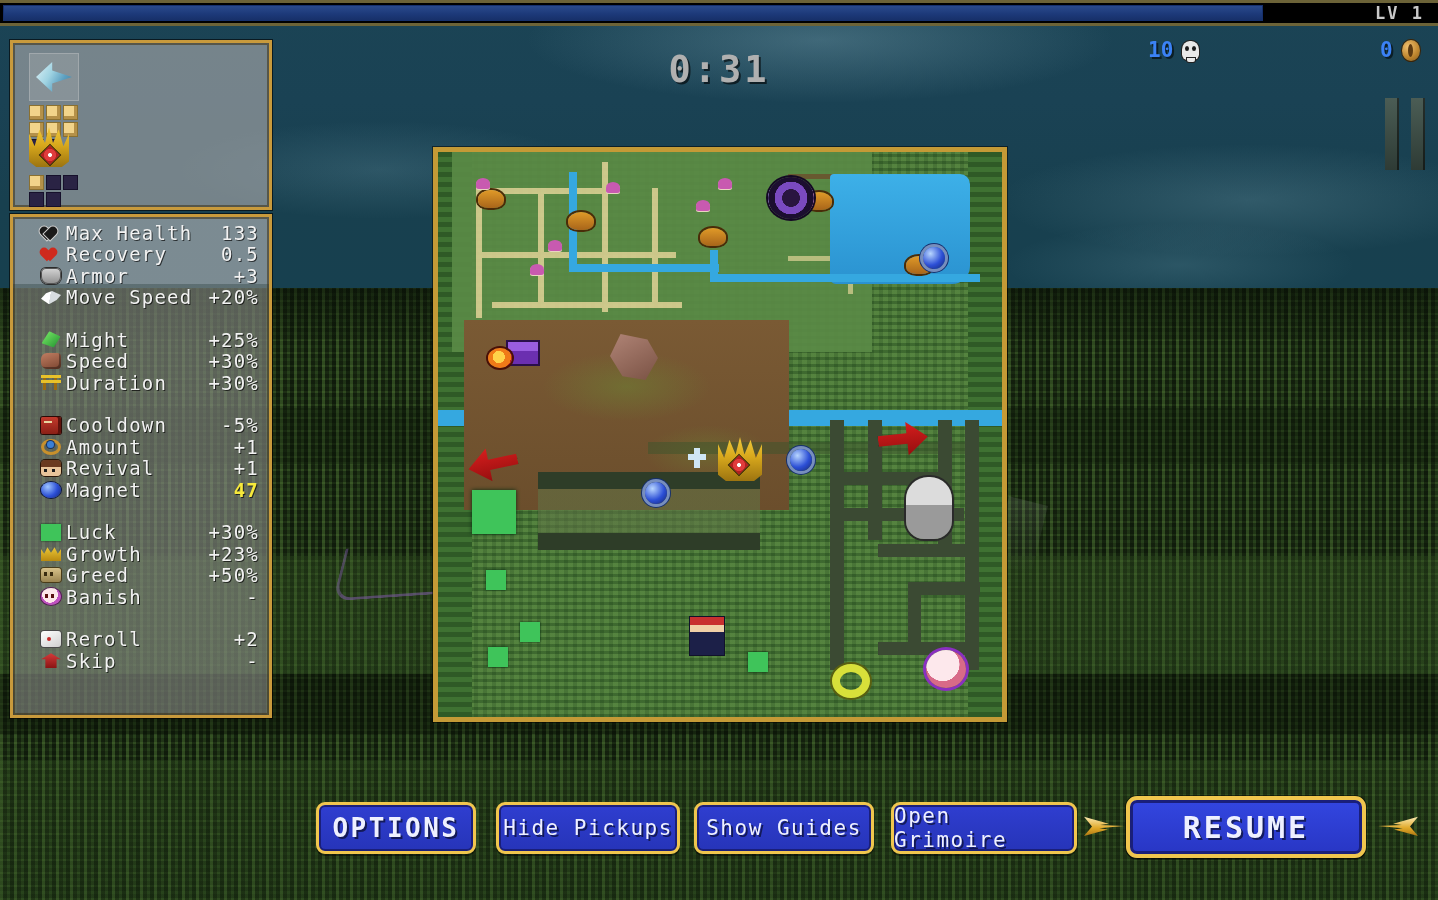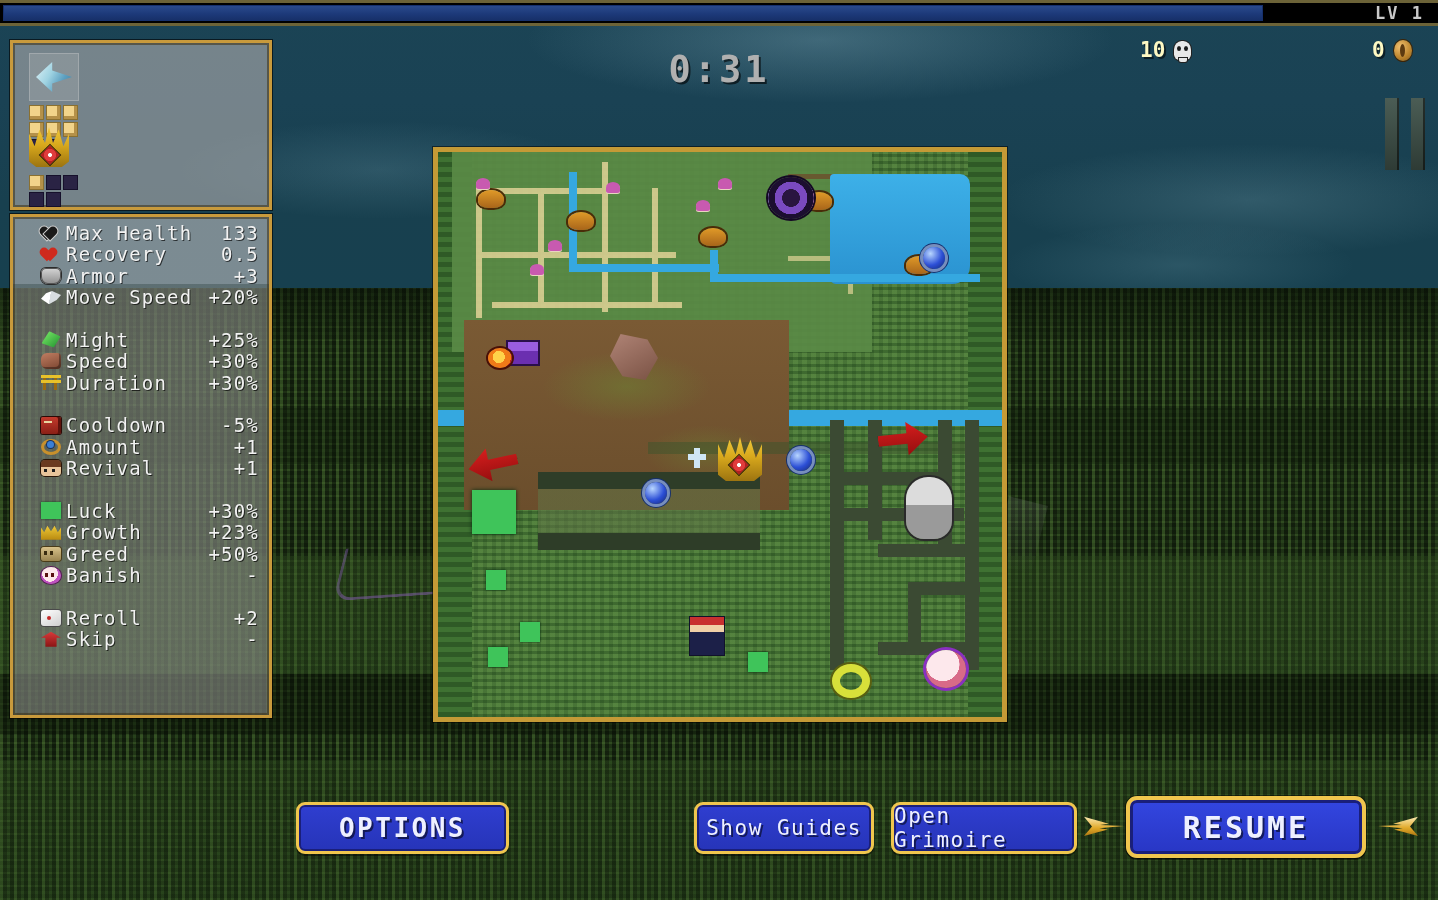--- a/index.html
+++ b/index.html
@@ -58,21 +58,21 @@
     background:linear-gradient(180deg,#2a4a8c,#1d3a7a 55%,#17306a);
     border:1px solid #16306d;box-sizing:border-box;}
   .lv-text{
     position:absolute;right:14px;top:0;height:20px;line-height:20px;
     color:#c9c9c9;font-size:17px;font-weight:bold;letter-spacing:2px;
     text-shadow:1px 1px 0 #000,-1px 0 0 #000;
   }
 
   
   .hud-counter{position:absolute;display:flex;align-items:center;gap:9px;}
-  .hud-num{color:#fef9c3;font-size:21px;font-weight:bold;text-shadow:2px 2px 0 rgba(0,0,0,.55);}
+  .hud-num{color:#3b82f6;font-size:21px;font-weight:bold;text-shadow:2px 2px 0 rgba(0,0,0,.55);margin-left:8px;}
   .icon-skull{
     width:17px;height:19px;background:#e8e8e8;border-radius:45% 45% 30% 30%;
     position:relative;box-shadow:0 0 0 1px #222;
   }
   .icon-skull::before{content:"";position:absolute;left:3px;top:5px;width:4px;height:5px;background:#1b1b1b;border-radius:50%;box-shadow:7px 0 0 #1b1b1b;}
   .icon-skull::after{content:"";position:absolute;left:5px;bottom:-2px;width:8px;height:4px;background:#e8e8e8;border-radius:0 0 2px 2px;box-shadow:0 0 0 1px #222;}
   .icon-coin{
     width:18px;height:21px;border-radius:50%;
     background:radial-gradient(circle at 35% 32%,#f0c070,#c08830 55%,#8a5a18);
     box-shadow:0 0 0 1px #3a2408;position:relative;
@@ -460,20 +460,25 @@
         <div class="stat-row">
           <span class="stat-ico i-ring"></span>
           <span class="stat-label">Amount</span>
           <span class="stat-val">+1</span>
         </div>
         <div class="stat-row">
           <span class="stat-ico i-face"></span>
           <span class="stat-label">Revival</span>
           <span class="stat-val">+1</span>
         </div>
+        <div class="stat-row">
+          <span class="stat-ico i-magnet"></span>
+          <span class="stat-label">Magnet</span>
+          <span class="stat-val hl">47</span>
+        </div>
         <div class="stat-row gap"></div>
         <div class="stat-row">
           <span class="stat-ico i-clover"></span>
           <span class="stat-label">Luck</span>
           <span class="stat-val">+30%</span>
         </div>
         <div class="stat-row">
           <span class="stat-ico i-growth"></span>
           <span class="stat-label">Growth</span>
           <span class="stat-val">+23%</span>
@@ -559,21 +564,22 @@
     <div class="mm-obj mm-cross"></div>
     <div class="mm-obj mm-crown">
         <div class="crown"></div>
       </div>
     <div class="mm-obj mm-boss"></div>
     <div class="mm-obj mm-player"></div>
     <div class="mm-obj mm-skullball"></div>
     <div class="mm-obj mm-ring"></div>
   </div>
 
-  <div class="btn small options" style="left:296px;top:802px;width:213px;">OPTIONS</div>
+  <div class="btn small options" style="left:316px;top:802px;width:160px;">OPTIONS</div>
+  <div class="btn small" style="left:496px;top:802px;width:184px;">Hide Pickups</div>
   <div class="btn small" style="left:694px;top:802px;width:180px;">Show Guides</div>
   <div class="btn small" style="left:891px;top:802px;width:186px;">Open Grimoire</div>
 
   <div class="sel-arrow left" style="left:1084px;top:815px;">
       <i></i>
     </div>
   <div class="btn big" style="left:1126px;top:796px;width:240px;">RESUME</div>
   <div class="sel-arrow right" style="left:1378px;top:815px;">
       <i></i>
     </div>

